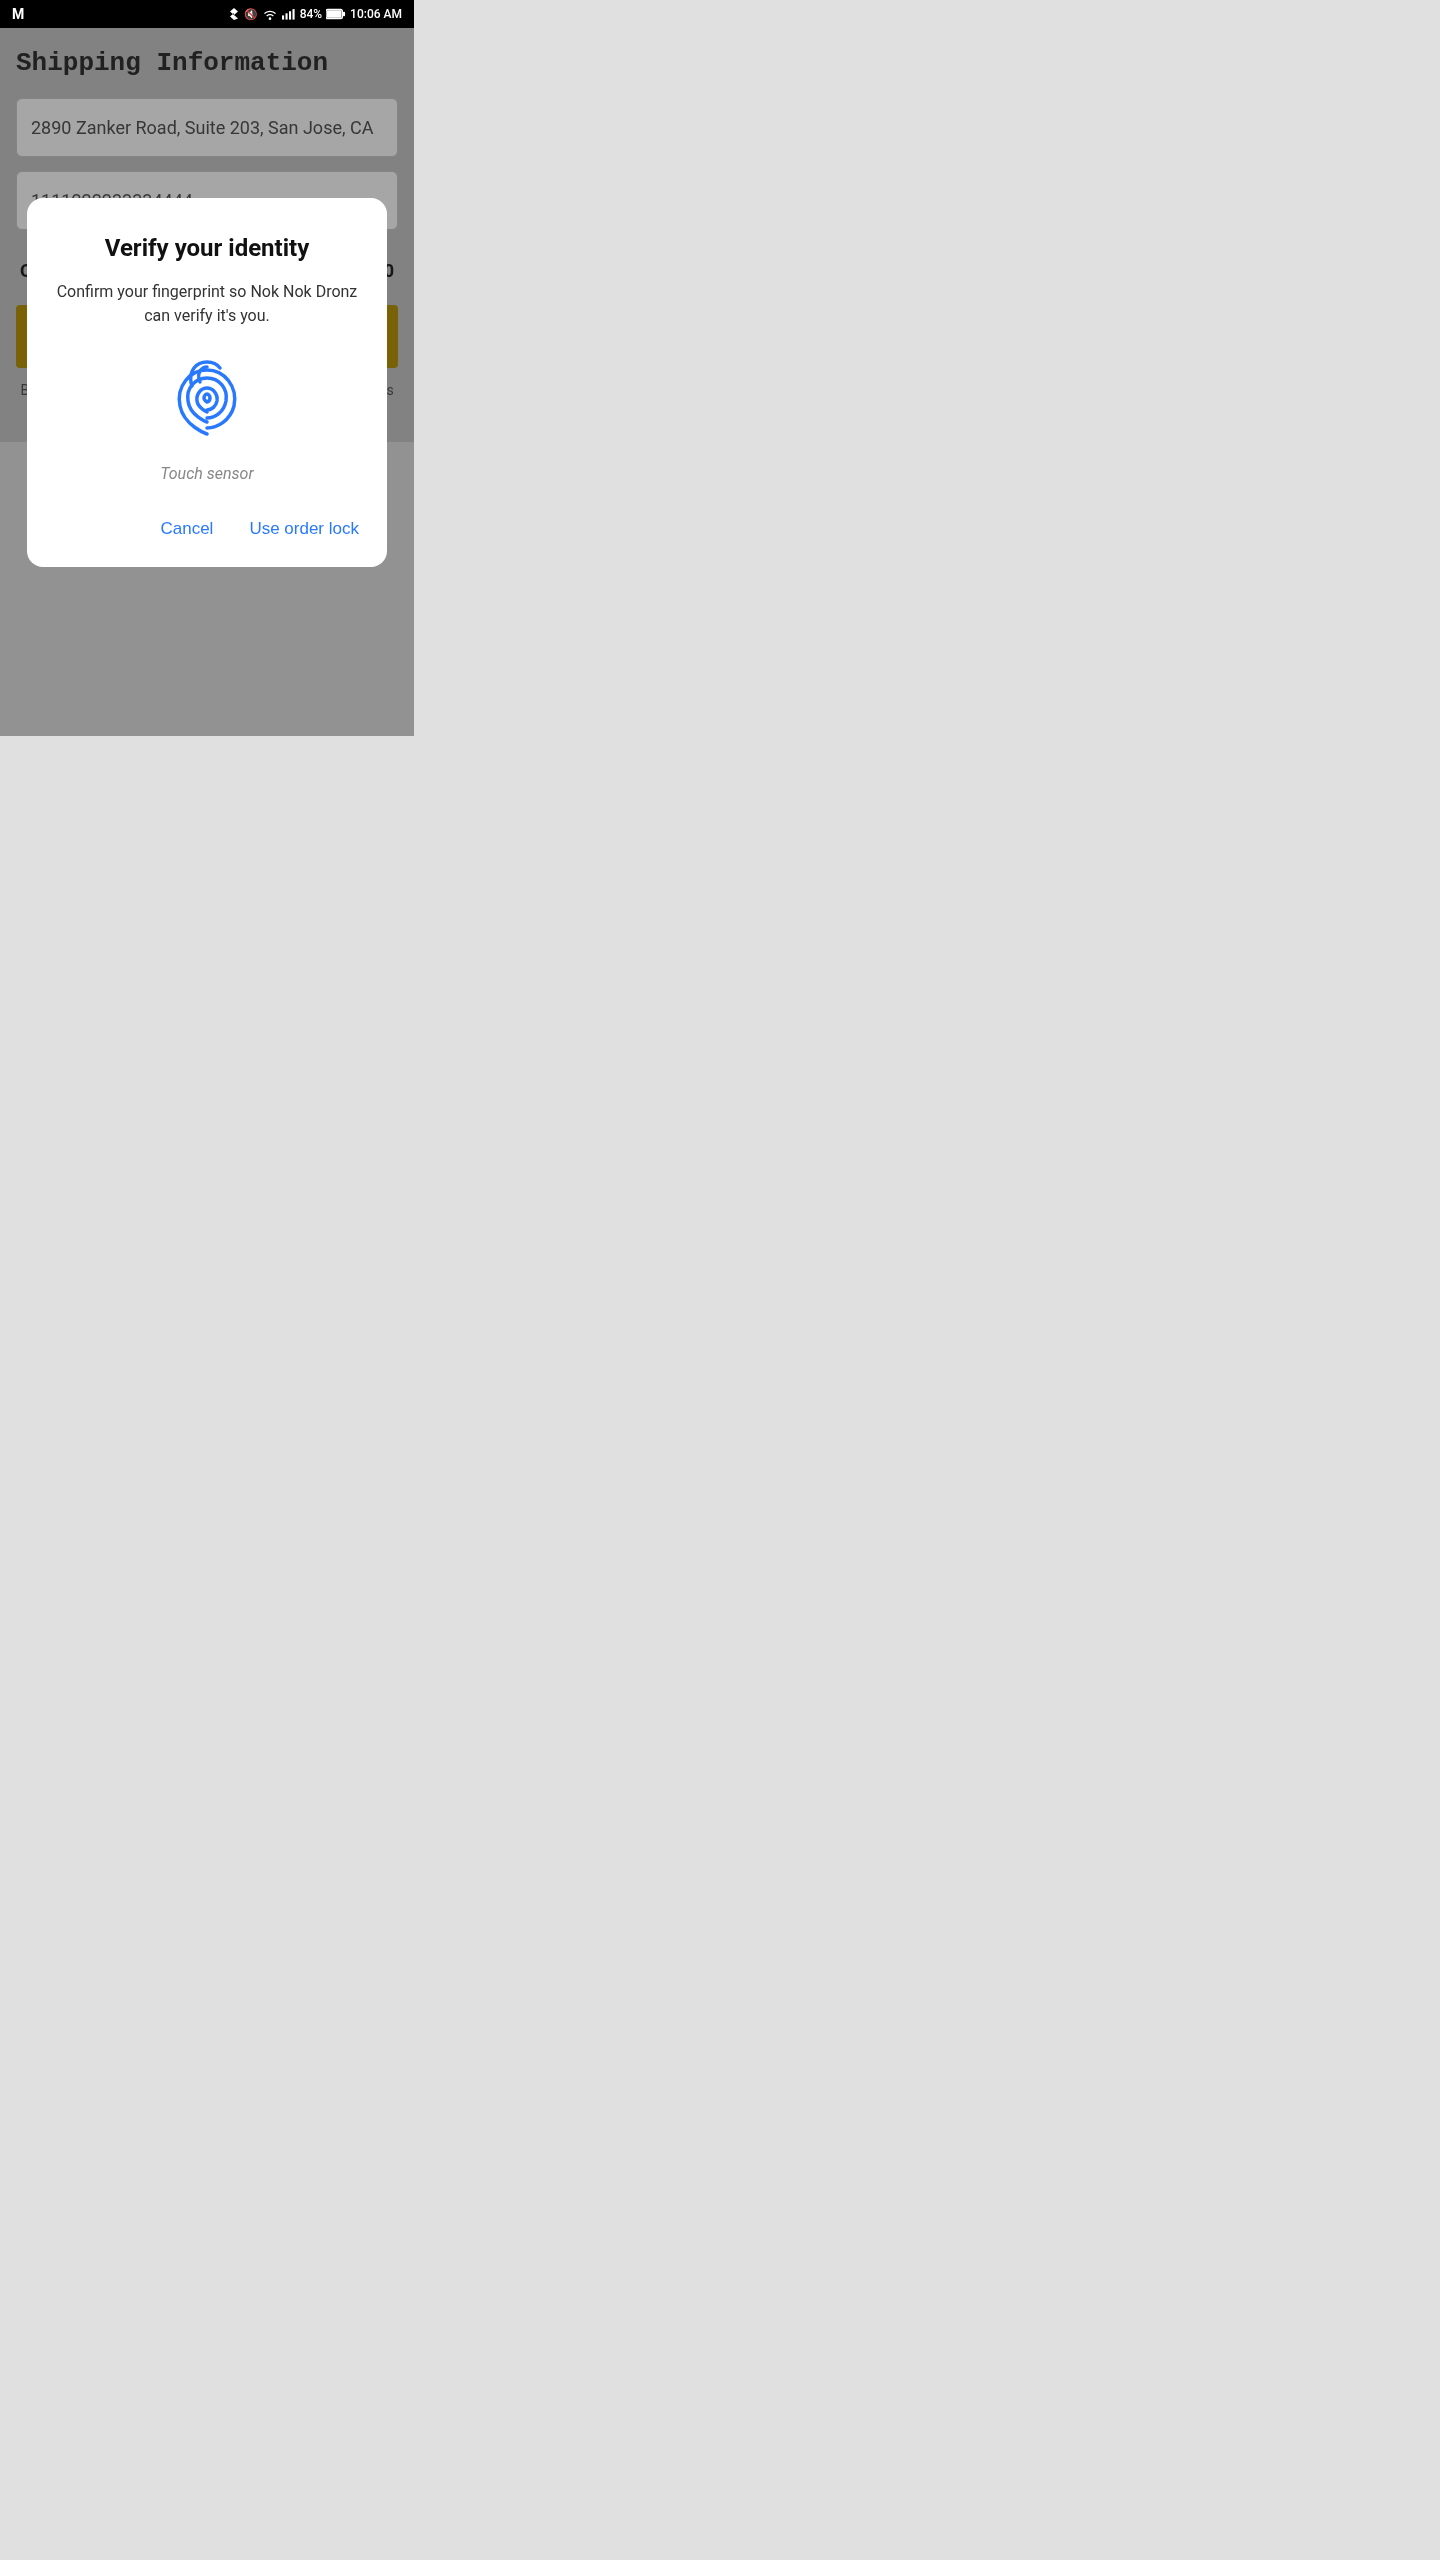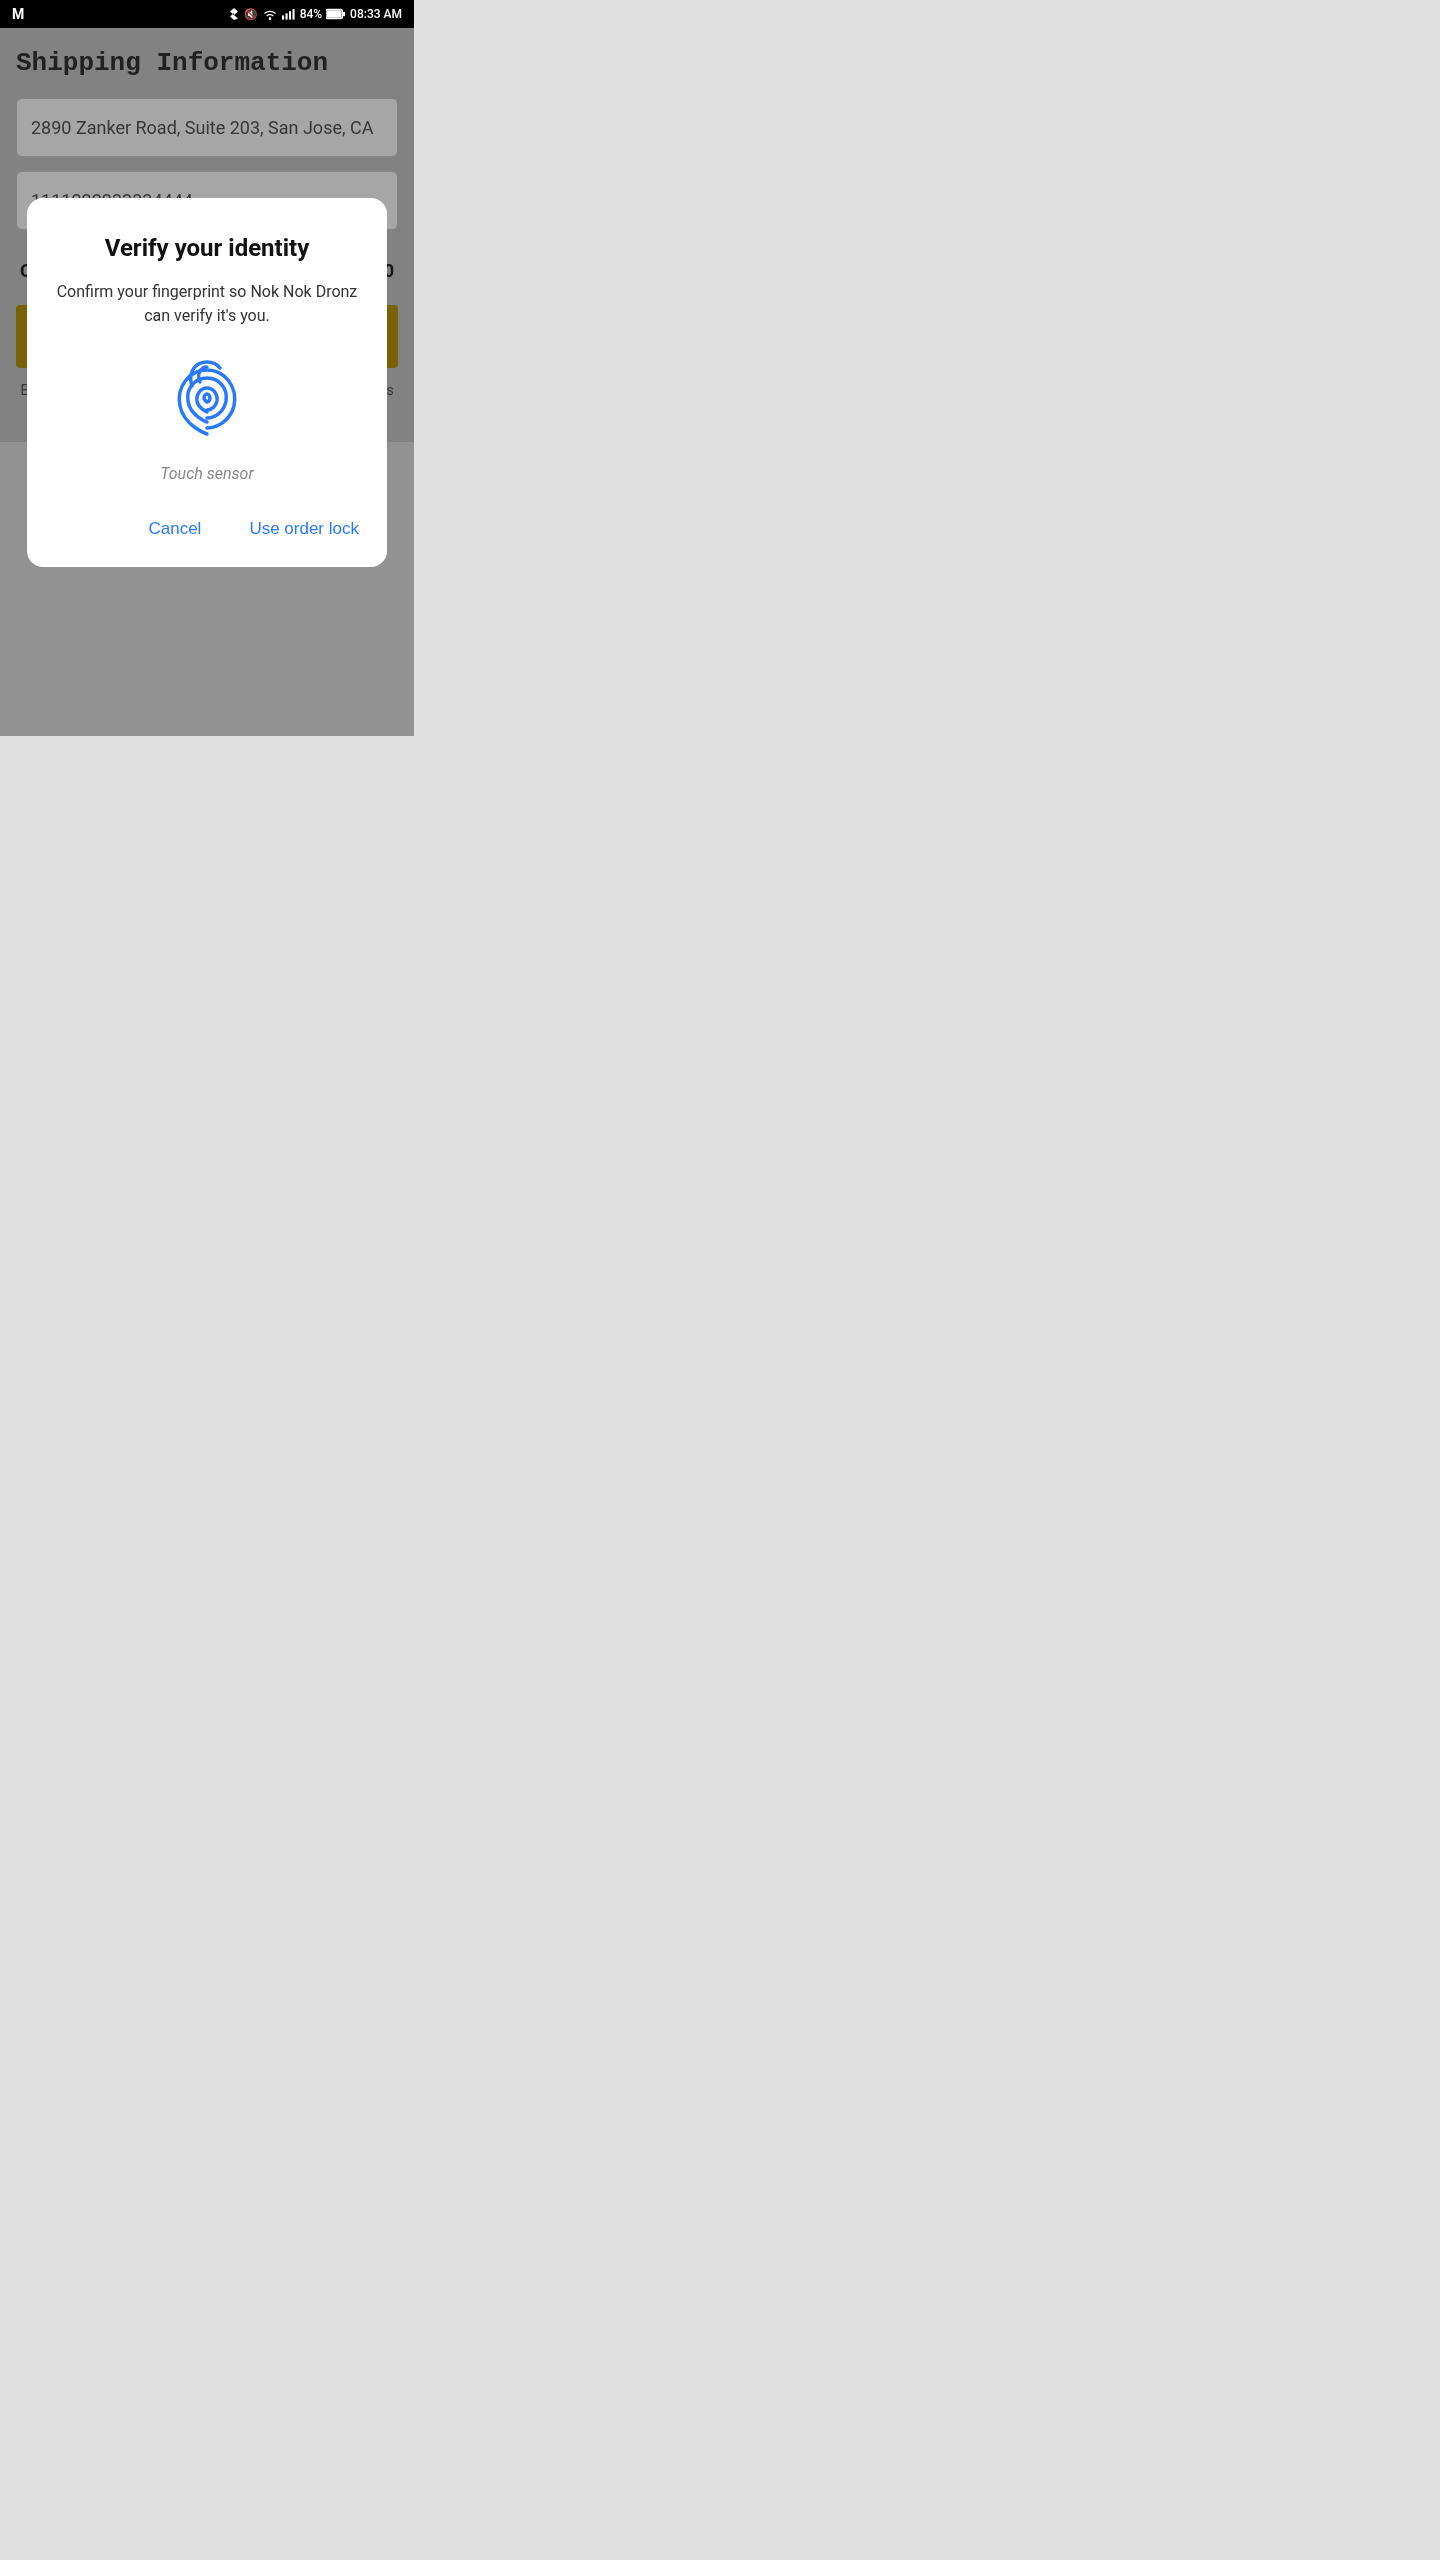--- a/index.html
+++ b/index.html
@@ -143,21 +143,21 @@
     .touch-sensor-label {
       font-size: 16px;
       color: #888;
       margin-bottom: 32px;
       font-style: italic;
     }
 
     .modal-actions {
       display: flex;
       justify-content: flex-end;
-      gap: 48px;
+      gap: 36px;
     }
 
     .modal-btn {
       font-size: 17px;
       font-weight: 500;
       color: #2979ff;
       background: none;
       border: none;
       cursor: pointer;
       padding: 4px 0;
@@ -188,21 +188,21 @@
       <rect x="10" y="4" width="3" height="12"></rect>
       <rect x="15" y="1" width="3" height="15"></rect>
     </svg>
     <span>84%</span>
 
     <svg width="20" height="12" viewBox="0 0 22 12" fill="white">
       <rect x="0" y="1" width="18" height="10" rx="2" fill="none" stroke="white" stroke-width="1.5"></rect>
       <rect x="1" y="2" width="16" height="8" rx="1" fill="white"></rect>
       <rect x="18.5" y="3.5" width="2.5" height="5" rx="1" fill="white"></rect>
     </svg>
-    <span>08:33 AM</span>
+    <span>10:06 AM</span>
   </div>
 </div>
 
 <div class="background-content">
   <div class="page-title">Shipping Information</div>
 
   <div class="input-field">2890 Zanker Road, Suite 203, San Jose, CA</div>
   <div class="input-field">1111222233334444</div>
 
   <div class="order-total-row">

